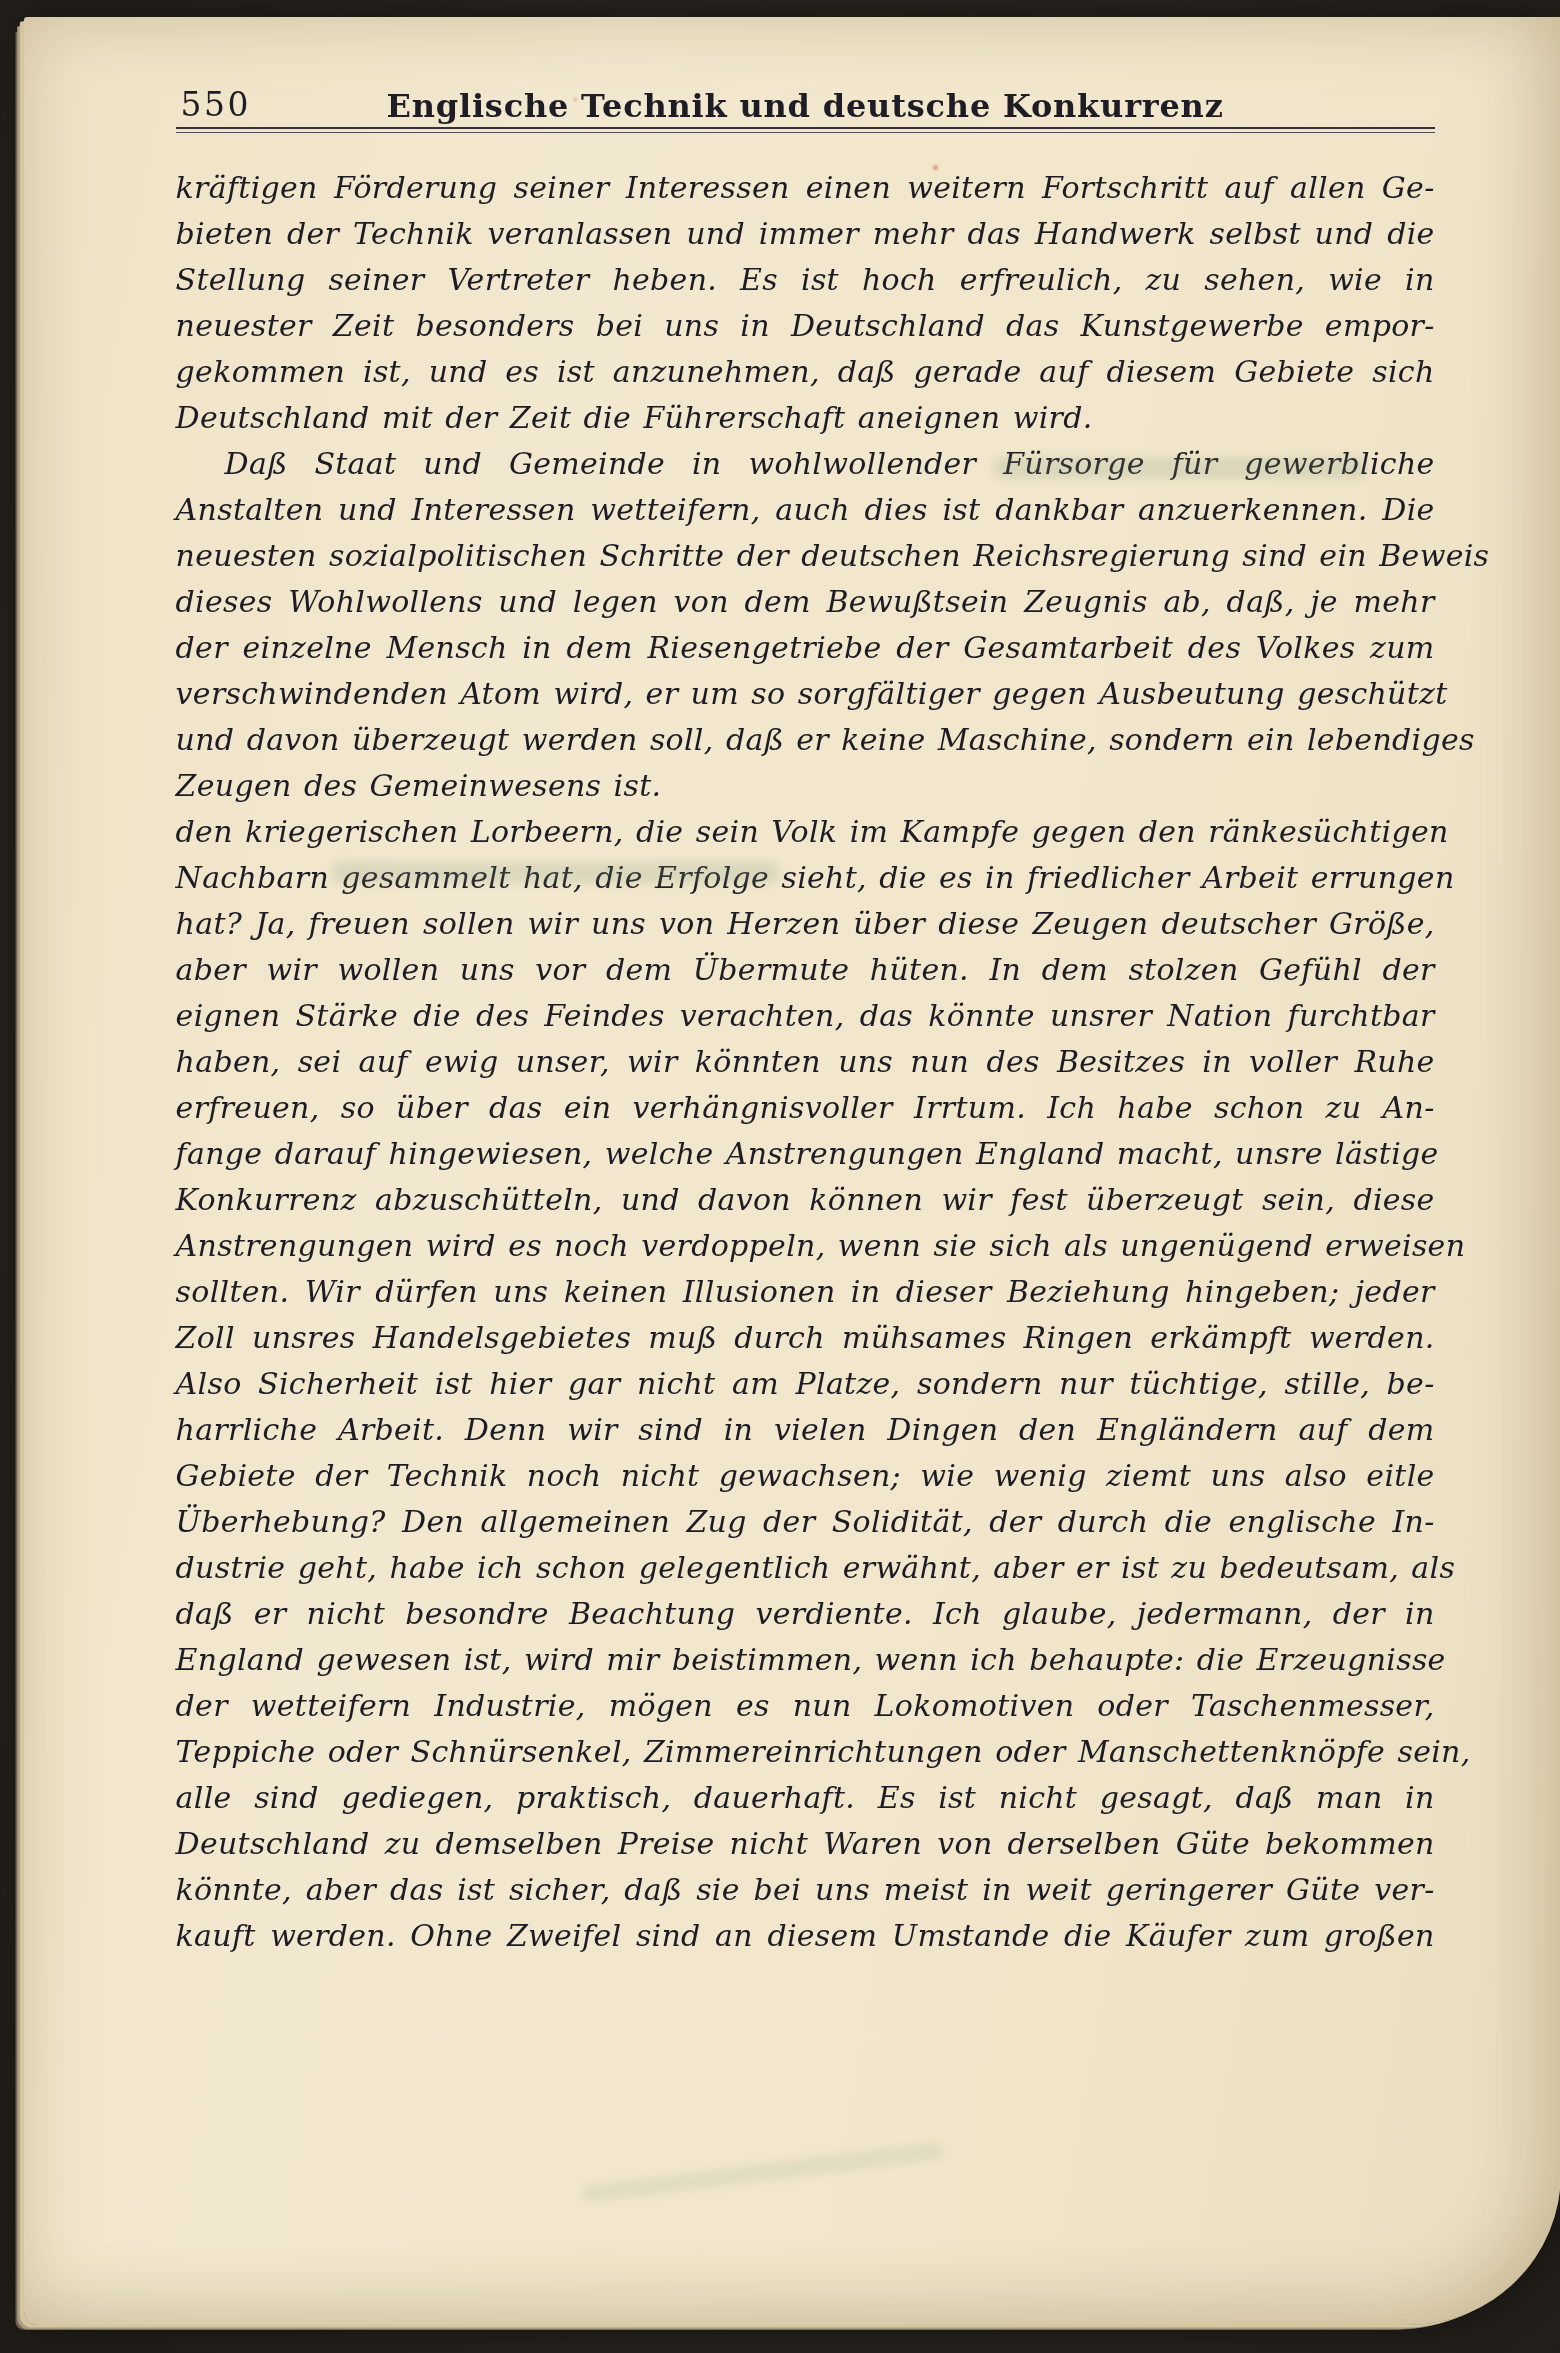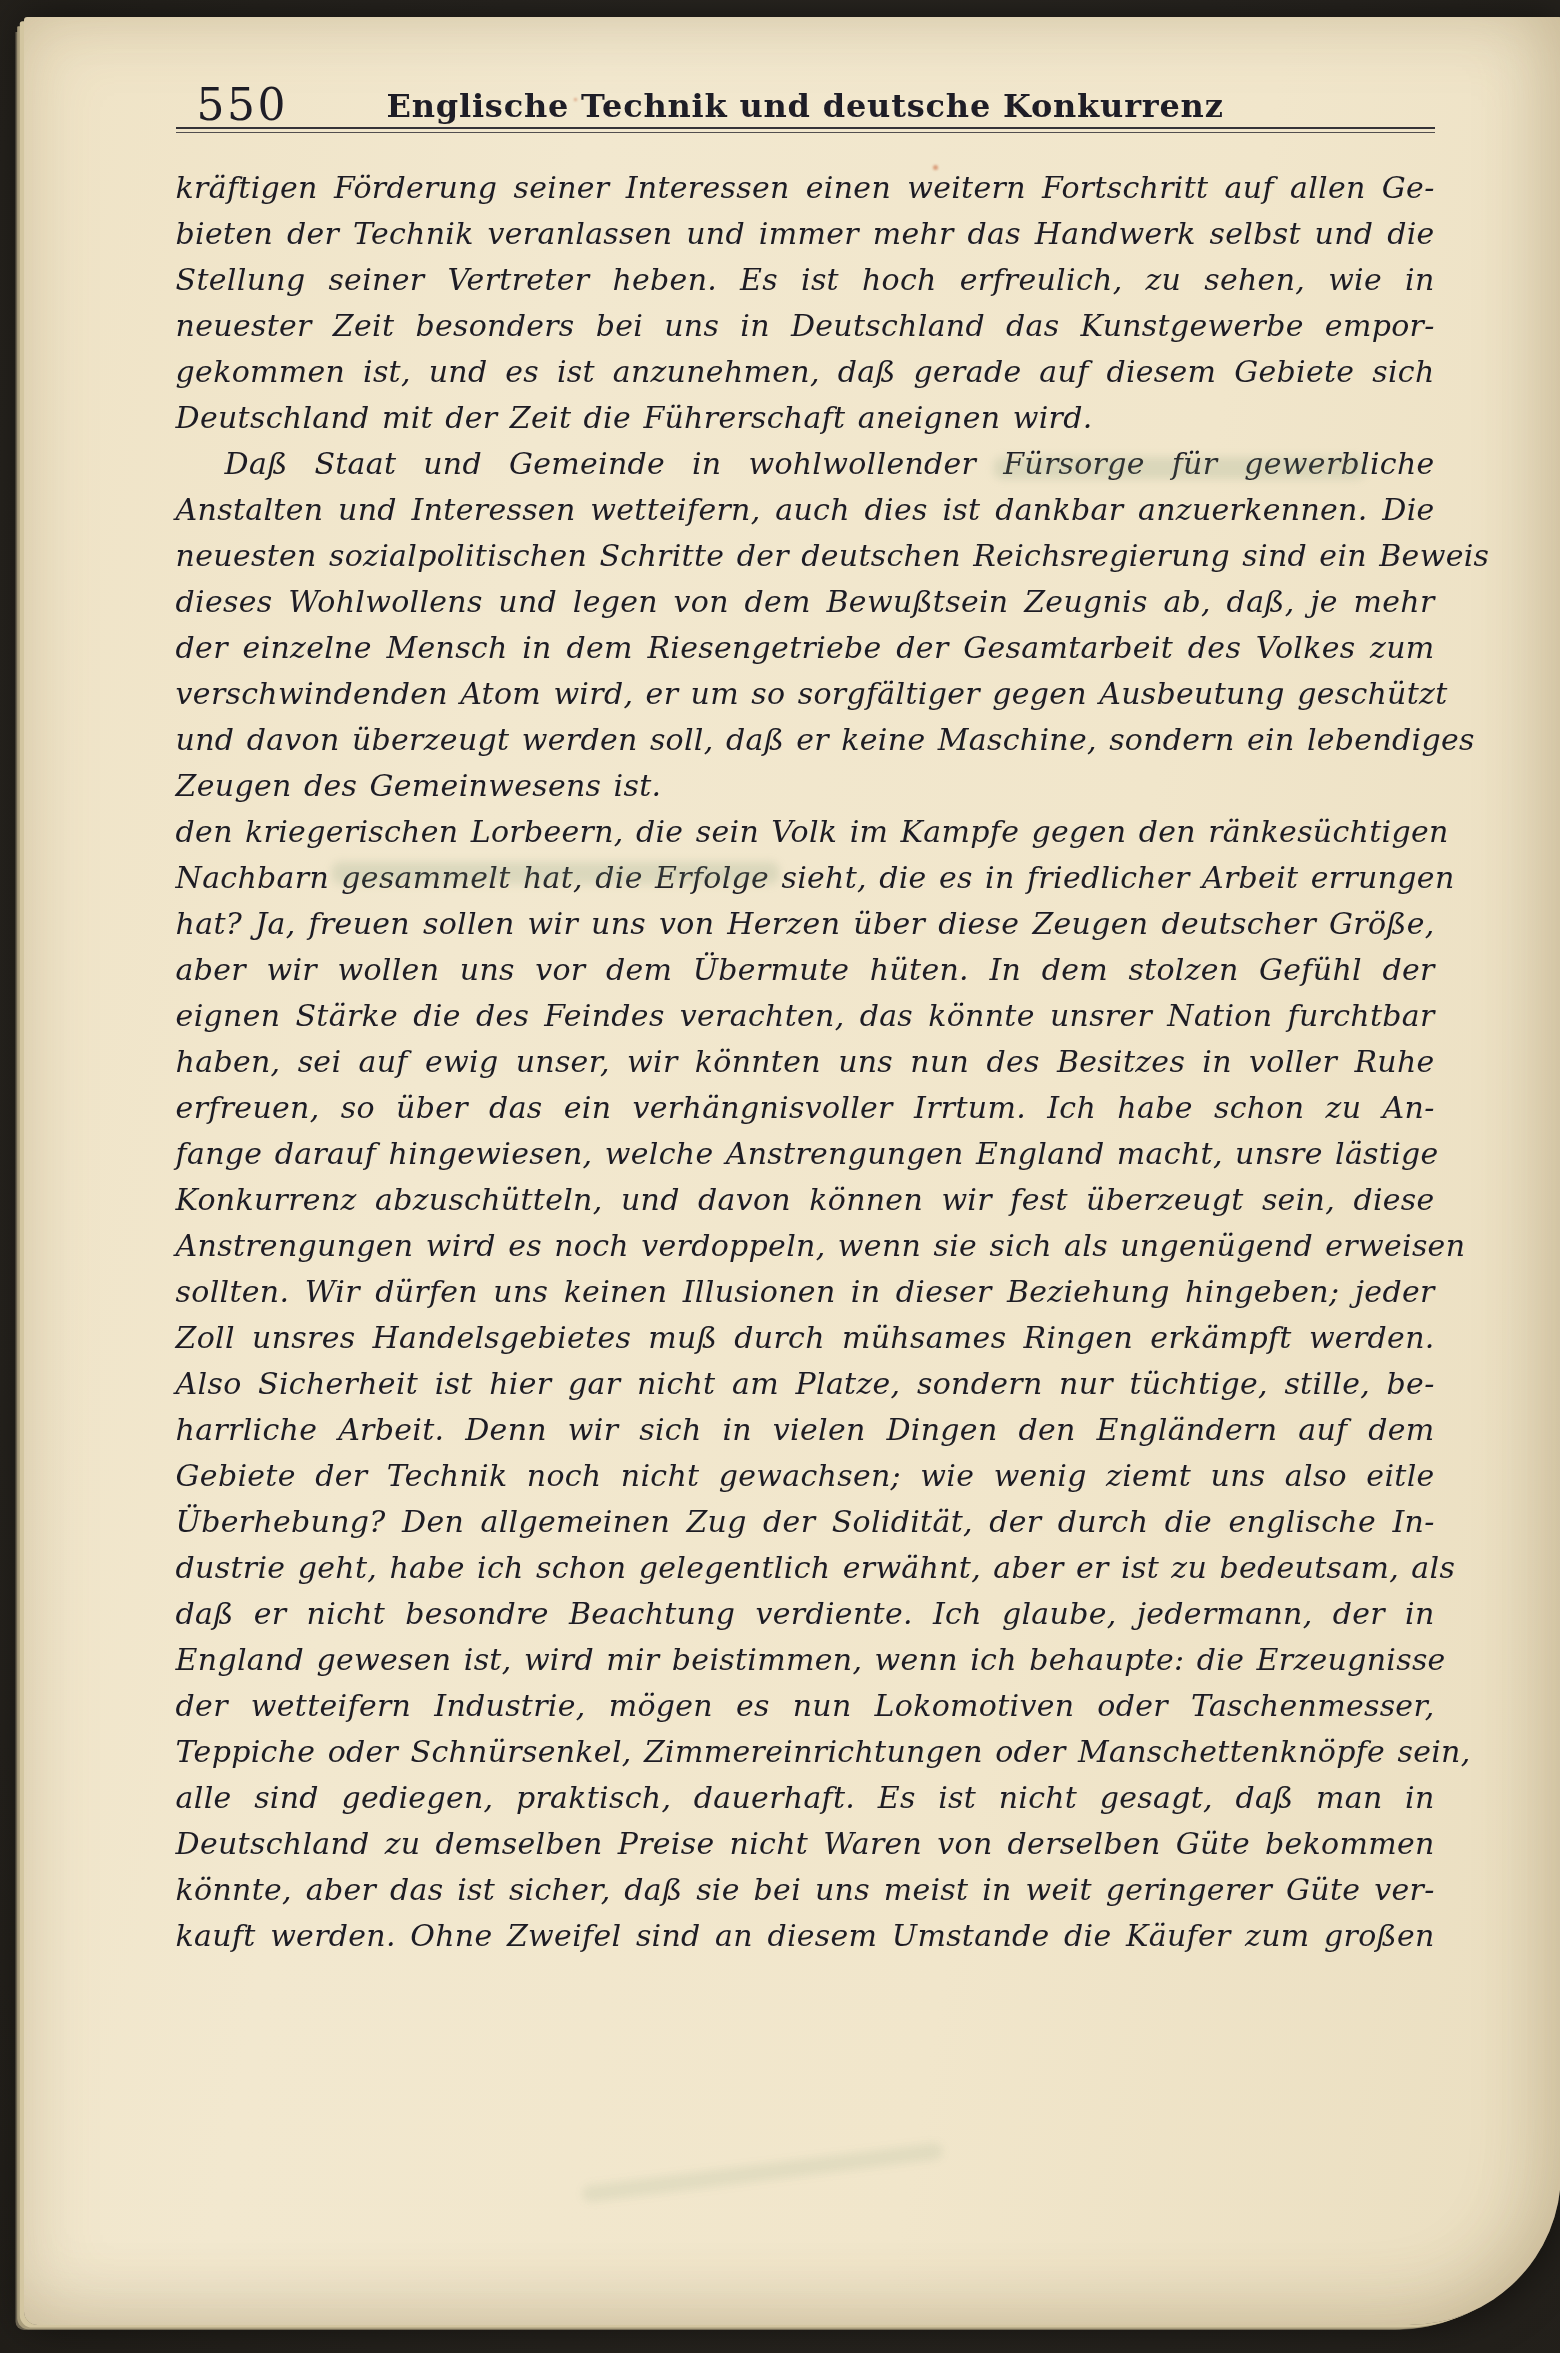--- a/index.html
+++ b/index.html
@@ -29,22 +29,22 @@
     box-shadow: inset 0 0 76px rgba(130,108,62,0.22), inset -25px -17px 67px rgba(130,108,62,0.18);
     pointer-events:none;
   }
 
   
   .running-head{
     position:absolute; left:152px; top:66px; width:1259px; height:44px;
     color:#1e1d26;
   }
   .pagenum{
-    position:absolute; left:21px; top:3.4px;
-    font-size:44px; letter-spacing:2.5px; line-height:37px;
+    position:absolute; left:5px; top:3.4px;
+    font-size:33px; letter-spacing:2.5px; line-height:37px;
   }
   .running-title{
     position:absolute; left:0; top:5px; width:100%;
     text-align:center; font-size:32px; line-height:37px;
     font-weight:bold; letter-spacing:0.8px;
   }
   .head-rule{
     position:absolute; left:152px; top:110px; width:1259px; height:3.4px;
     border-top:2.5px solid rgba(28,27,36,0.88);
     border-bottom:1.7px solid rgba(28,27,36,0.75);
@@ -119,21 +119,21 @@
           <div class="line">aber wir wollen uns vor dem Übermute hüten. In dem stolzen Gefühl der</div>
           <div class="line">eignen Stärke die des Feindes verachten, das könnte unsrer Nation furchtbar</div>
           <div class="line">haben, sei auf ewig unser, wir könnten uns nun des Besitzes in voller Ruhe</div>
           <div class="line">erfreuen, so über das ein verhängnisvoller Irrtum. Ich habe schon zu An-</div>
           <div class="line">fange darauf hingewiesen, welche Anstrengungen England macht, unsre lästige</div>
           <div class="line">Konkurrenz abzuschütteln, und davon können wir fest überzeugt sein, diese</div>
           <div class="line">Anstrengungen wird es noch verdoppeln, wenn sie sich als ungenügend erweisen</div>
           <div class="line">sollten. Wir dürfen uns keinen Illusionen in dieser Beziehung hingeben; jeder</div>
           <div class="line">Zoll unsres Handelsgebietes muß durch mühsames Ringen erkämpft werden.</div>
           <div class="line">Also Sicherheit ist hier gar nicht am Platze, sondern nur tüchtige, stille, be-</div>
-          <div class="line">harrliche Arbeit. Denn wir sich in vielen Dingen den Engländern auf dem</div>
+          <div class="line">harrliche Arbeit. Denn wir sind in vielen Dingen den Engländern auf dem</div>
           <div class="line">Gebiete der Technik noch nicht gewachsen; wie wenig ziemt uns also eitle</div>
           <div class="line">Überhebung? Den allgemeinen Zug der Solidität, der durch die englische In-</div>
           <div class="line">dustrie geht, habe ich schon gelegentlich erwähnt, aber er ist zu bedeutsam, als</div>
           <div class="line">daß er nicht besondre Beachtung verdiente. Ich glaube, jedermann, der in</div>
           <div class="line">England gewesen ist, wird mir beistimmen, wenn ich behaupte: die Erzeugnisse</div>
           <div class="line">der wetteifern Industrie, mögen es nun Lokomotiven oder Taschenmesser,</div>
           <div class="line">Teppiche oder Schnürsenkel, Zimmereinrichtungen oder Manschettenknöpfe sein,</div>
           <div class="line">alle sind gediegen, praktisch, dauerhaft. Es ist nicht gesagt, daß man in</div>
           <div class="line">Deutschland zu demselben Preise nicht Waren von derselben Güte bekommen</div>
           <div class="line">könnte, aber das ist sicher, daß sie bei uns meist in weit geringerer Güte ver-</div>

